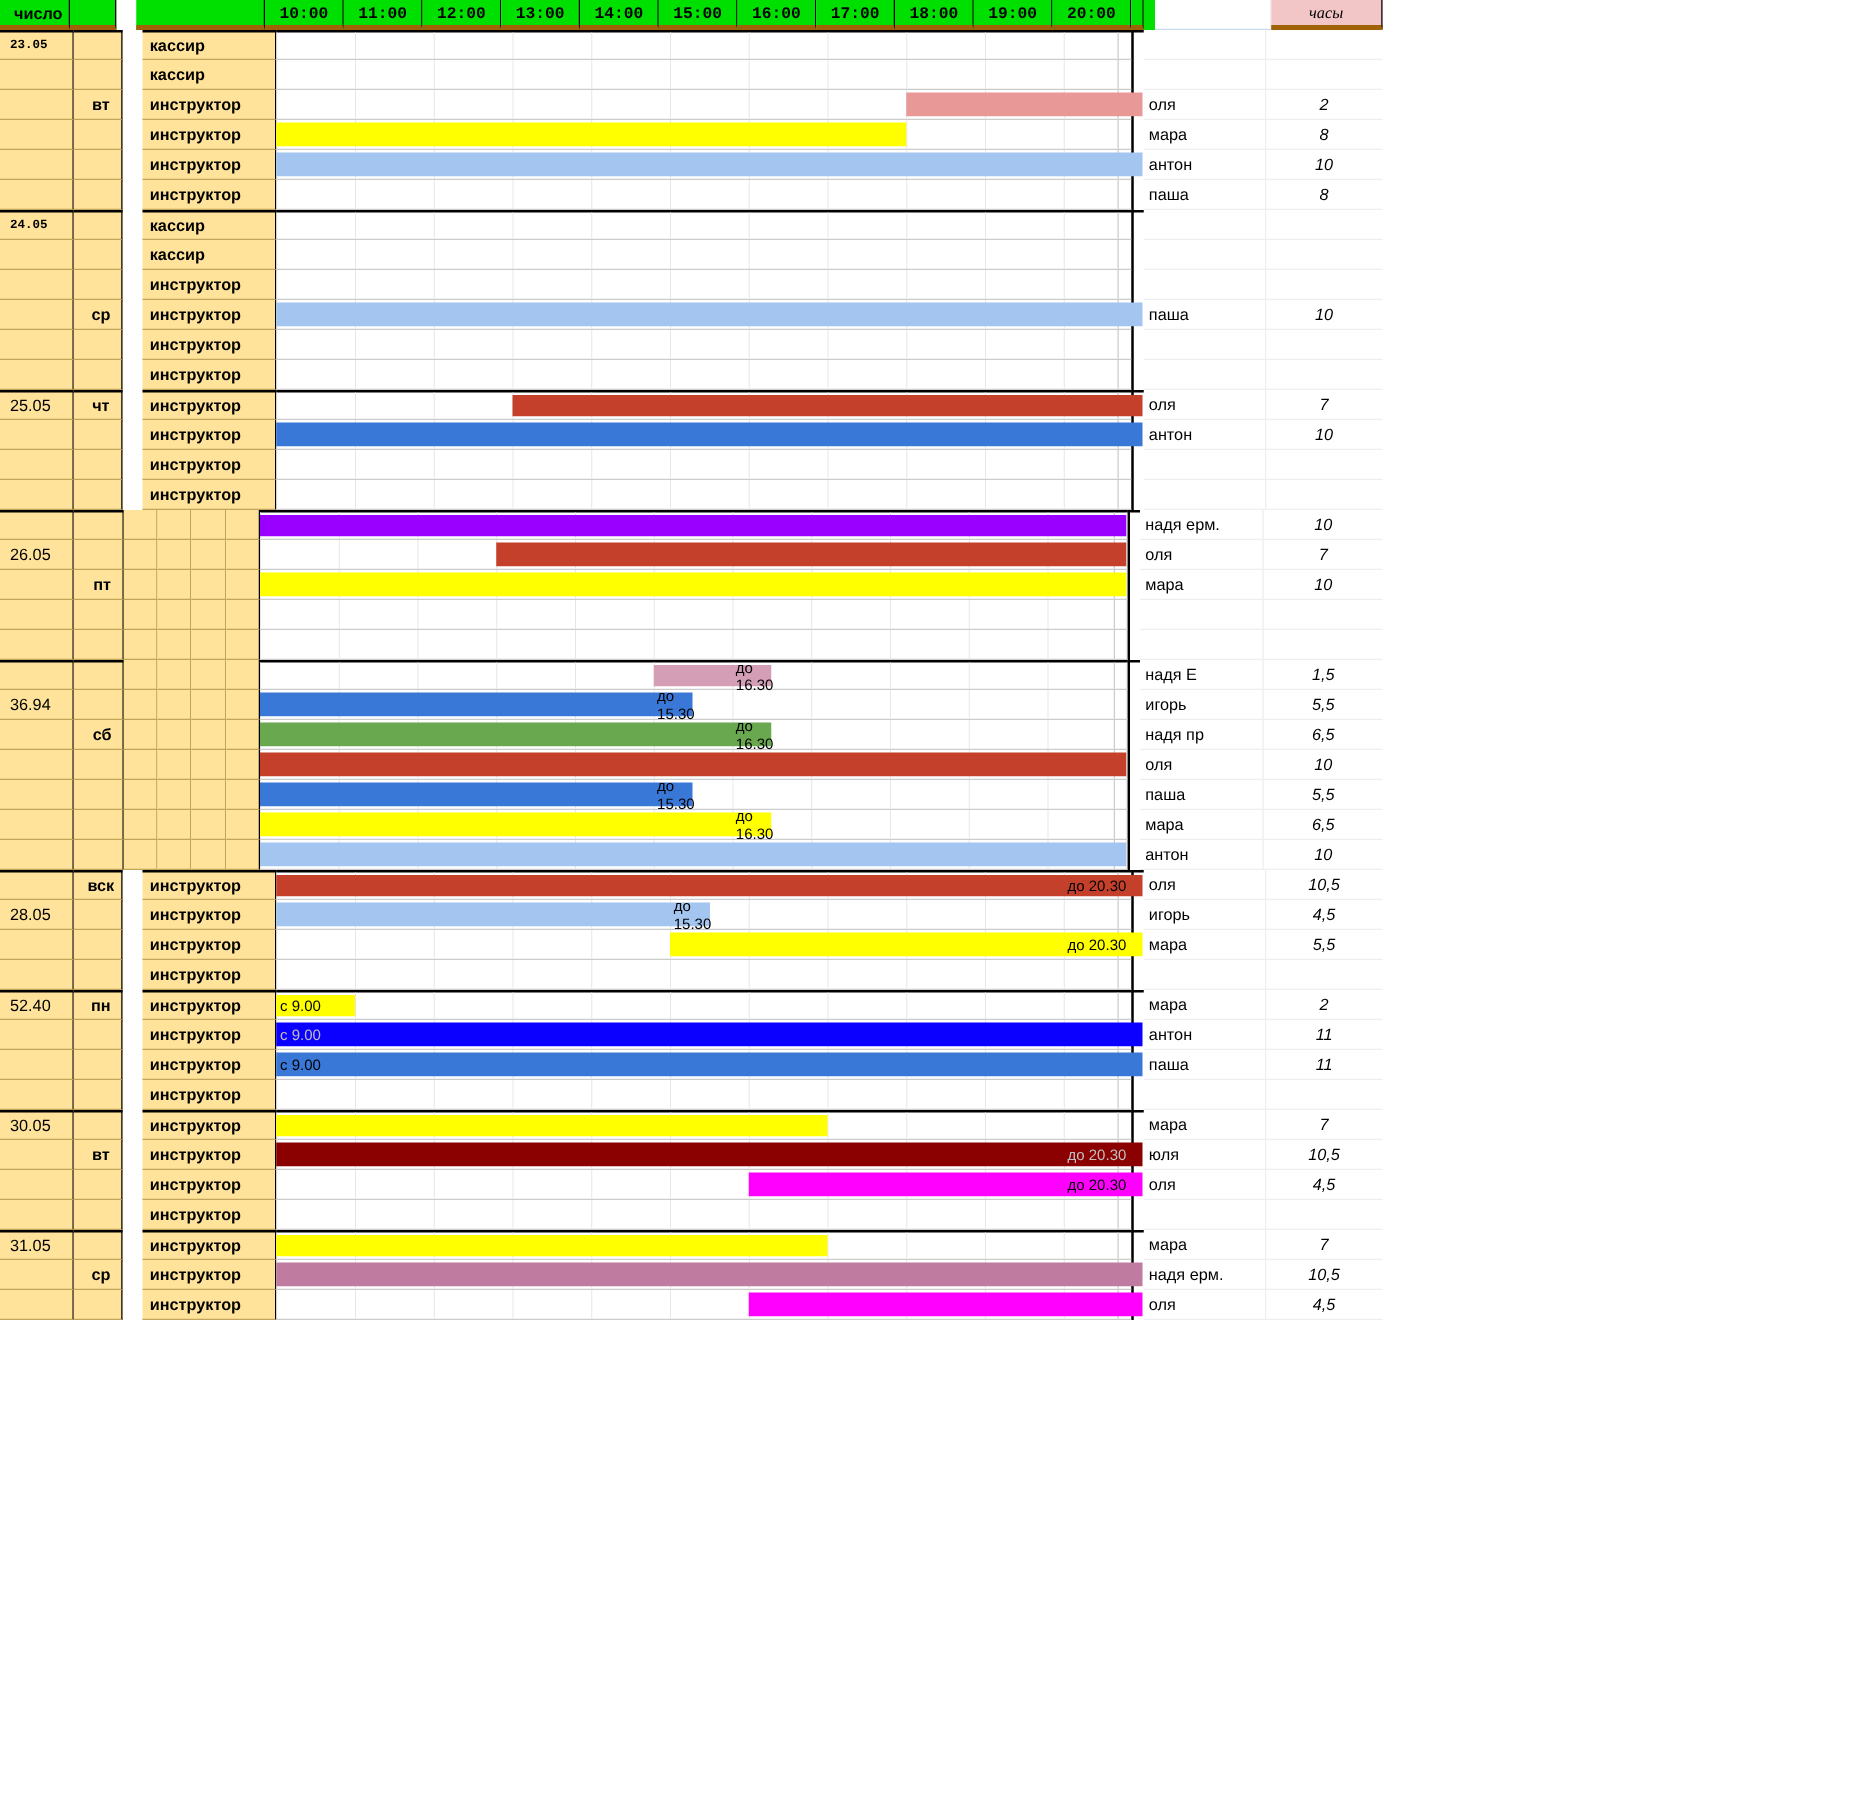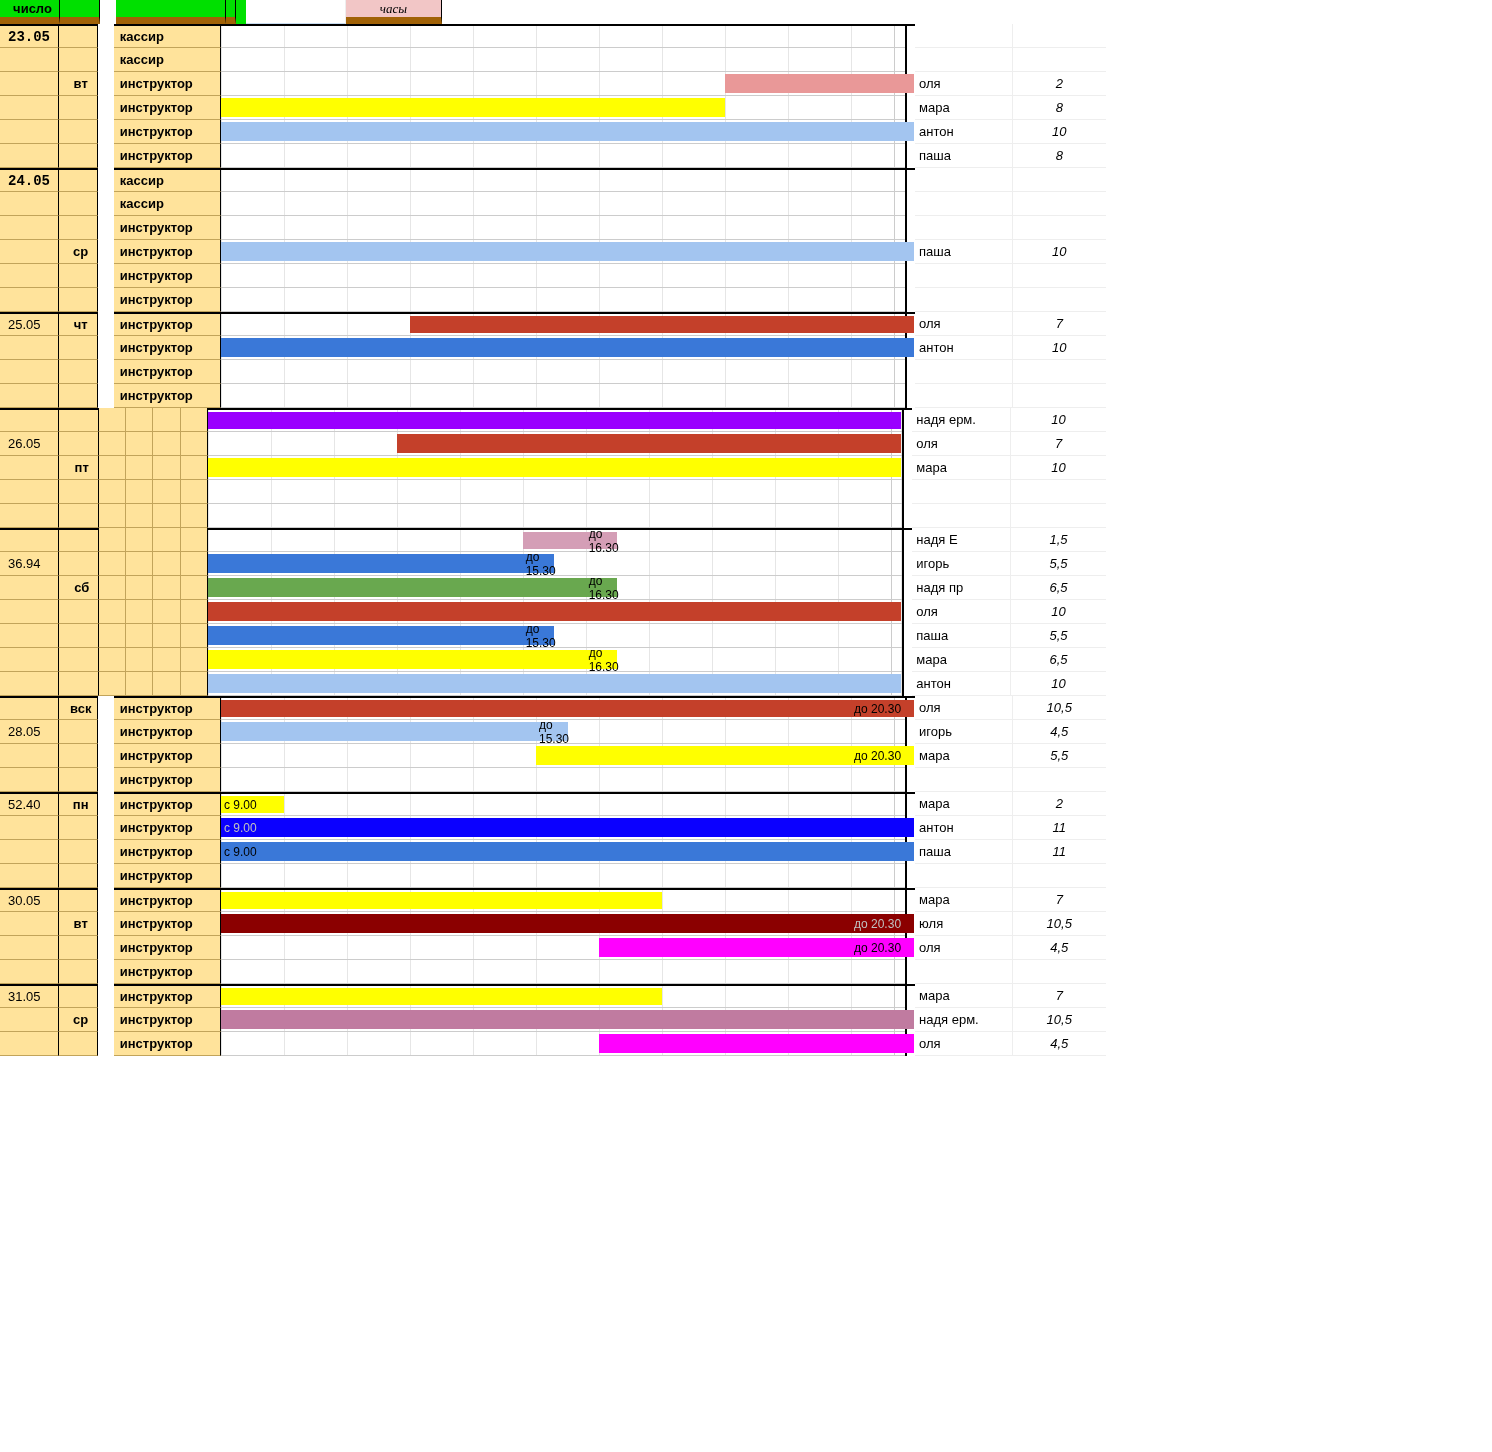--- a/index.html
+++ b/index.html
@@ -25,21 +25,21 @@
   .c-pad    { width:10px;  } 
   .c-gap    { width:10px;  } 
   .c-name   { width:100px; }
   .c-hours  { width:96px;font-style:italic;  }
 
   .hdr .cell{
     background:#00e000;
     font-weight:bold;
     font-family:"Courier New",monospace;
     border-right:1px solid #000;
-    border-bottom:7px solid #a16207;
+    border-bottom:4px solid #a16207;
     display:flex;
     align-items:center;
     justify-content:center;
     box-sizing:border-box;
   }
   .hdr .c-date, .hdr .c-role{
     font-family:Verdana,sans-serif;
     font-weight:bold;
     justify-content:flex-start;
     padding-left:6px;
@@ -73,21 +73,21 @@
   .c-date.body, .c-dayA.body, .c-role.body{
     background:#ffe39b;
     font-weight:bold;
     padding-left:6px;
     justify-content:flex-start;
     border-right:1px solid #000;
     border-bottom:1px solid #c2a45a;
   }
   .c-dayA.body{ justify-content:center; }
   .c-date.body{ justify-content:flex-start; padding-left:8px;}
-  .c-date.bold{ font-weight:bold; font-family:"Courier New",monospace; font-size:14px;}
+  .c-date.bold{ font-weight:bold; font-family:"Courier New",monospace; font-size:10px;}
   .c-date.thin{ font-weight:normal;}
 
   .timeline{
     position:relative;
     width:703px; 
     border-bottom:1px solid #ccc;
     box-sizing:border-box;
   }
   .grid{
     position:absolute;
@@ -159,20 +159,33 @@
 </style>
 </head>
 <body>
 
 <div class="sheet">
 
   <div class="row hdr">
     <div class="cell c-date">число</div>
     <div class="cell c-dayA"></div>
     <div class="cell c-role"></div>
+    <div id="hdr-times" style="display:flex">
+        <div class="cell c-hour">10:00</div>
+        <div class="cell c-hour">11:00</div>
+        <div class="cell c-hour">12:00</div>
+        <div class="cell c-hour">13:00</div>
+        <div class="cell c-hour">14:00</div>
+        <div class="cell c-hour">15:00</div>
+        <div class="cell c-hour">16:00</div>
+        <div class="cell c-hour">17:00</div>
+        <div class="cell c-hour">18:00</div>
+        <div class="cell c-hour">19:00</div>
+        <div class="cell c-hour">20:00</div>
+      </div>
     <div class="cell c-pad"></div>
     <div class="cell c-gap"></div>
     <div class="cell c-name"></div>
     <div class="cell c-hours">часы</div>
   </div>
 
   <div id="rows">
       <div class="row hsep">
         <div class="cell c-date body bold">23.05</div>
         <div class="cell c-dayA body"></div>

